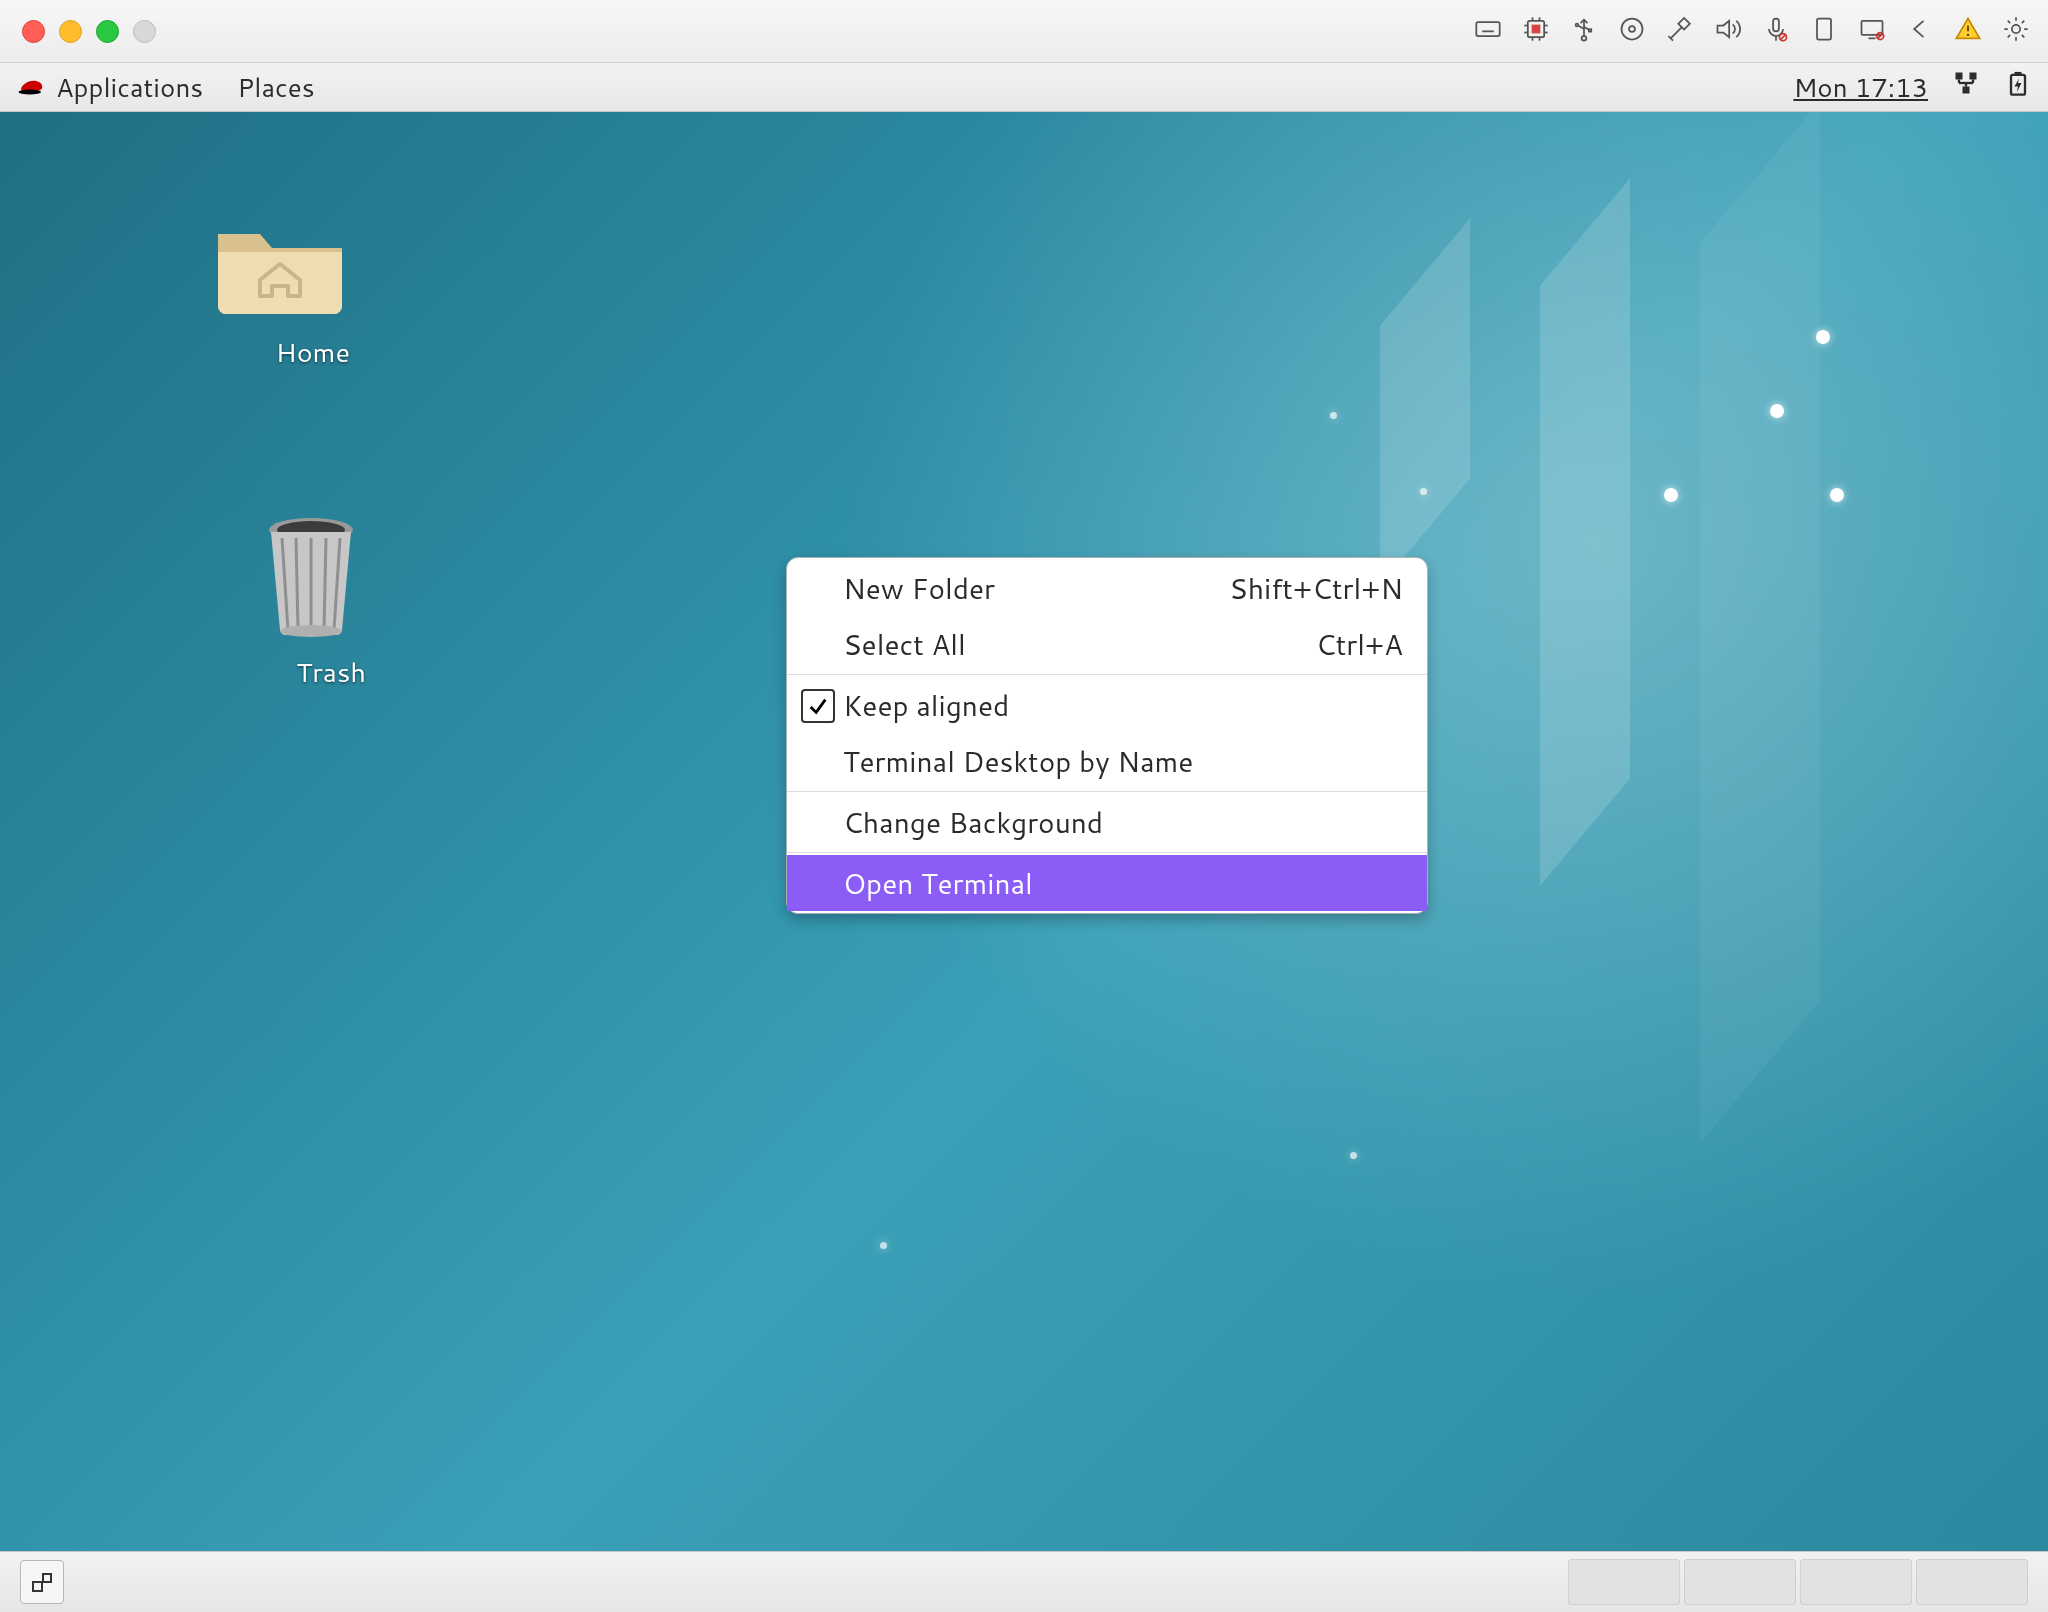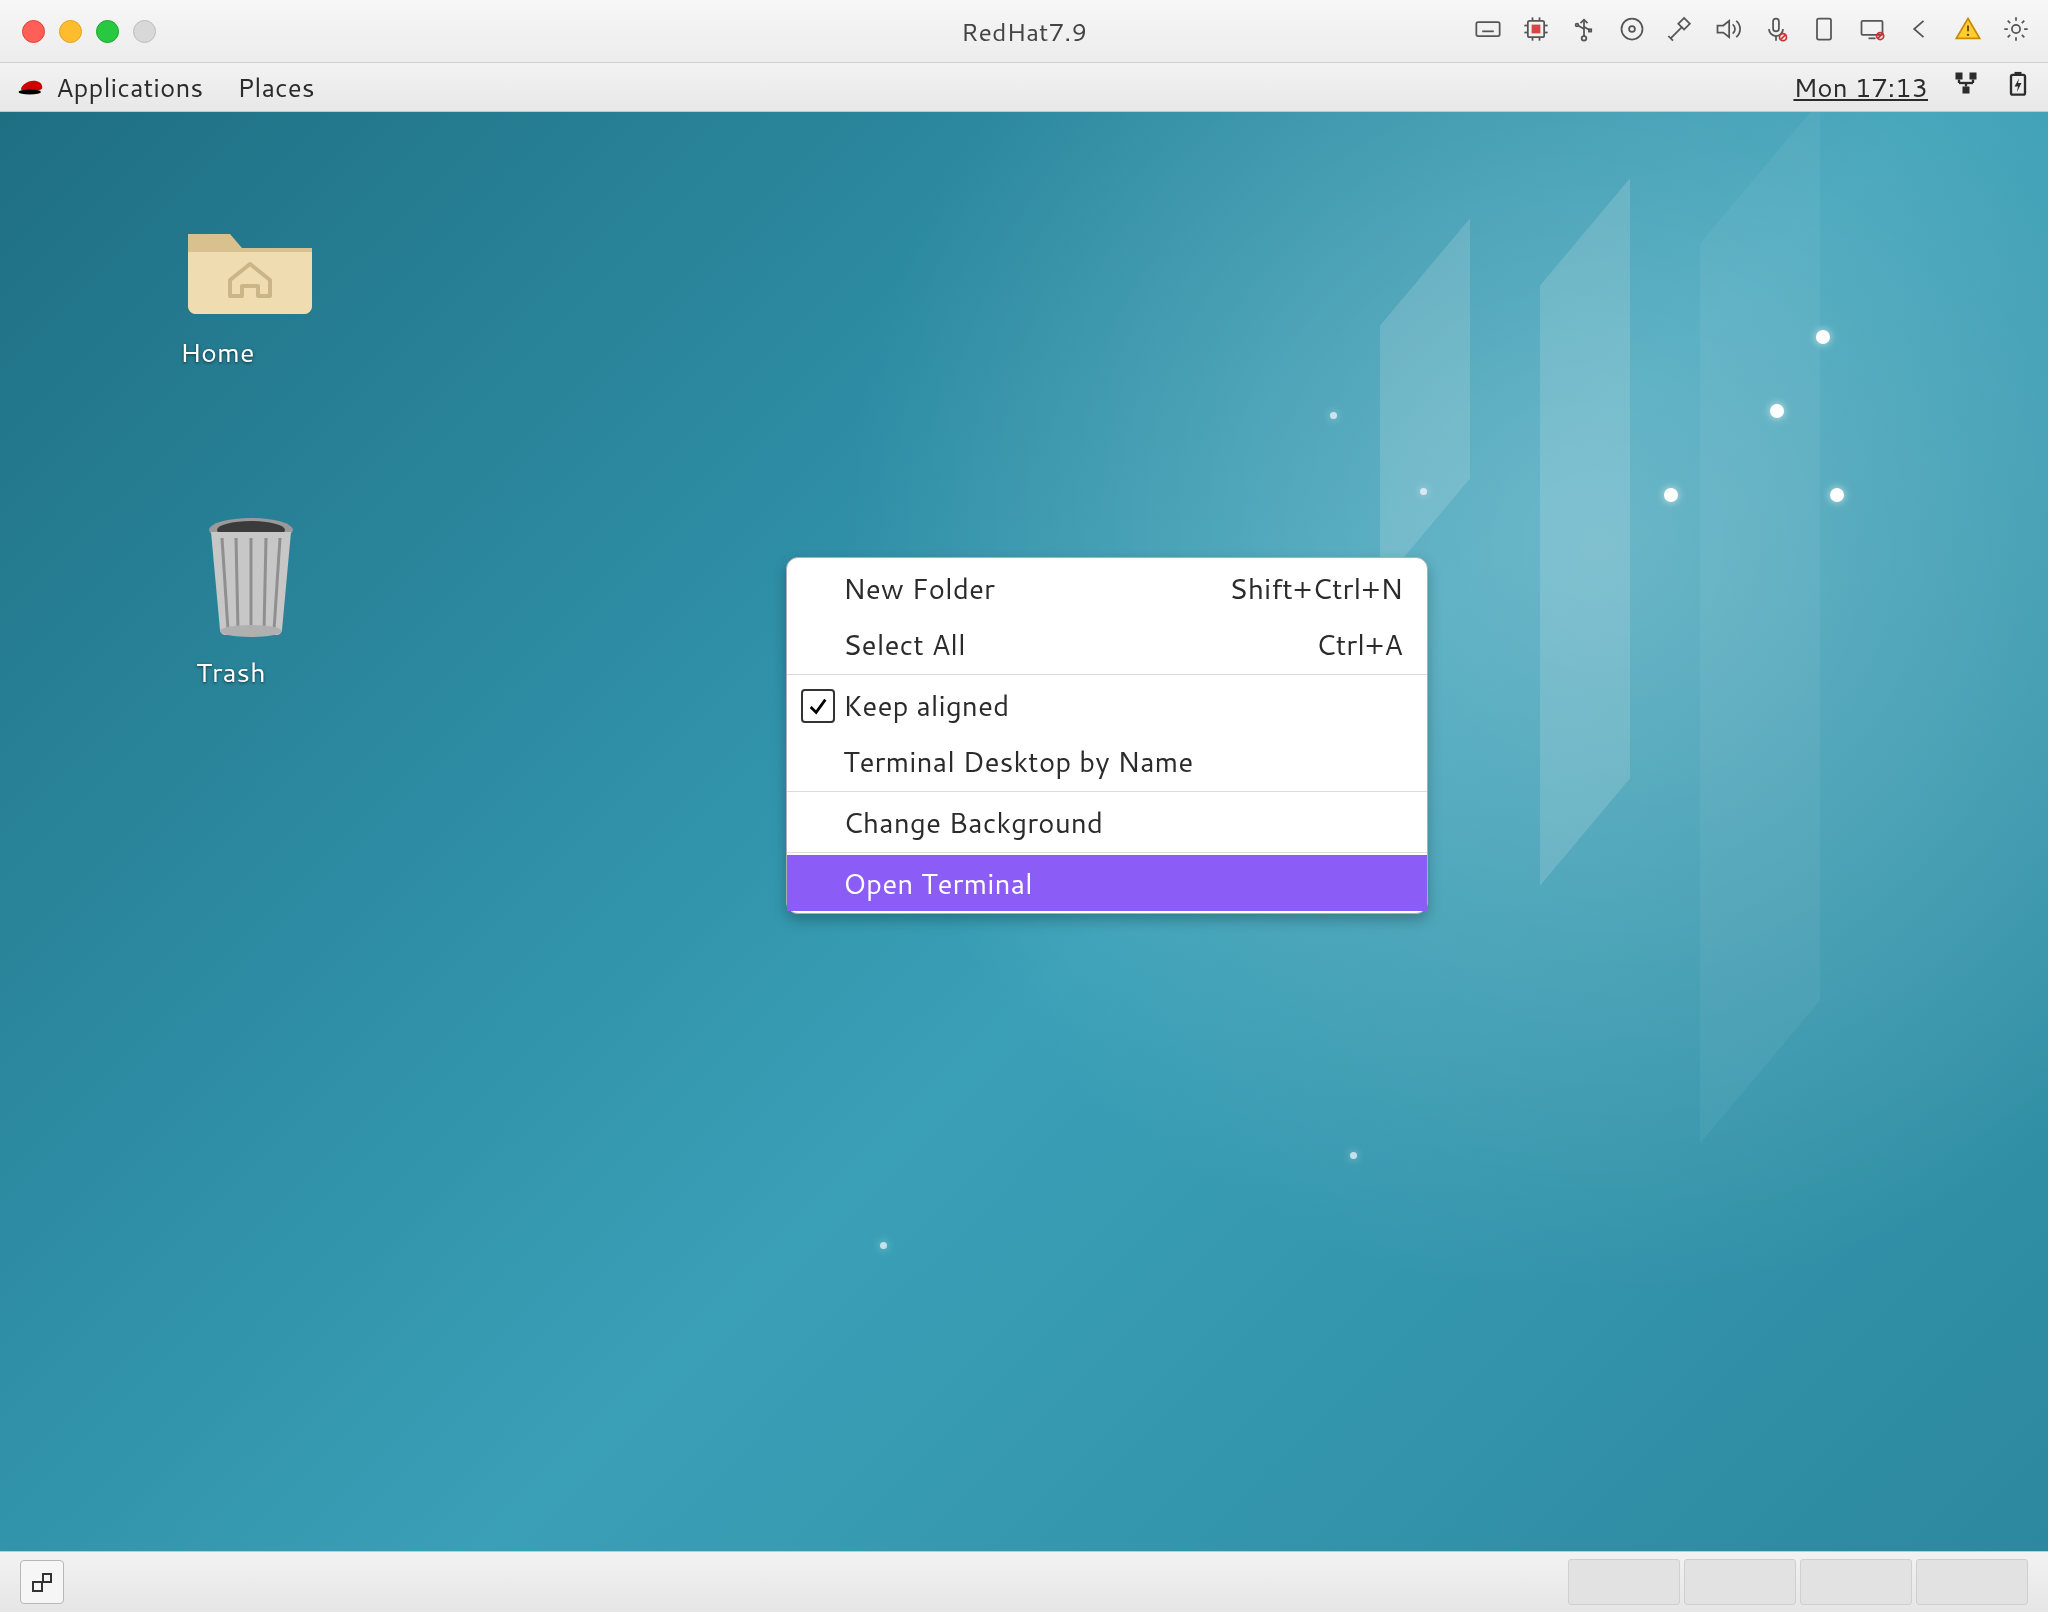--- a/index.html
+++ b/index.html
@@ -64,21 +64,21 @@
       radial-gradient(circle at 78% 30%, rgba(255,255,255,.25), rgba(255,255,255,0) 40%),
       linear-gradient(135deg, #1f6f83 0%, #2e8ea5 35%, #3aa0b7 55%, #2c889e 100%);
     overflow: hidden;
   }
   .deco-dot  { position:absolute; width:14px; height:14px; border-radius:50%; background:#fff; box-shadow:0 0 8px rgba(255,255,255,.7);}
   .deco-dot.sm{ width:7px;height:7px;opacity:.7;}
   .stripe { position:absolute; background:rgba(255,255,255,.15); }
 
   .icon-block {
     position: absolute; width: 170px;
-    display:flex; flex-direction:column; align-items:flex-start;
+    display:flex; flex-direction:column; align-items:flex-end;
     color:#fff; text-shadow:0 1px 3px rgba(0,0,0,.6);
     font-size:27px;
   }
   .icon-block .label { margin-top:10px; font-weight:400; }
   .folder-svg { width:140px; height:110px; }
   .trash-svg  { width:110px; height:130px; }
 
   
   .ctx-menu {
     position: absolute;
@@ -127,21 +127,20 @@
 </head>
 <body>
 
 <div class="host-titlebar">
   <div class="traffic-lights">
     <div class="tl red"></div>
     <div class="tl yellow"></div>
     <div class="tl green"></div>
     <div class="tl grey"></div>
   </div>
-  <div class="host-title">RedHat7.9</div>
   <div class="host-tray">
     <span><svg viewBox="0 0 24 24">
           <rect x="2" y="6" width="20" height="12" rx="1.5"></rect>
           <line x1="5" y1="10" x2="5" y2="10"></line>
           <line x1="8" y1="10" x2="8" y2="10"></line>
           <line x1="11" y1="10" x2="11" y2="10"></line>
           <line x1="14" y1="10" x2="14" y2="10"></line>
           <line x1="17" y1="10" x2="17" y2="10"></line>
           <line x1="7" y1="14" x2="17" y2="14"></line>
         </svg></span>

